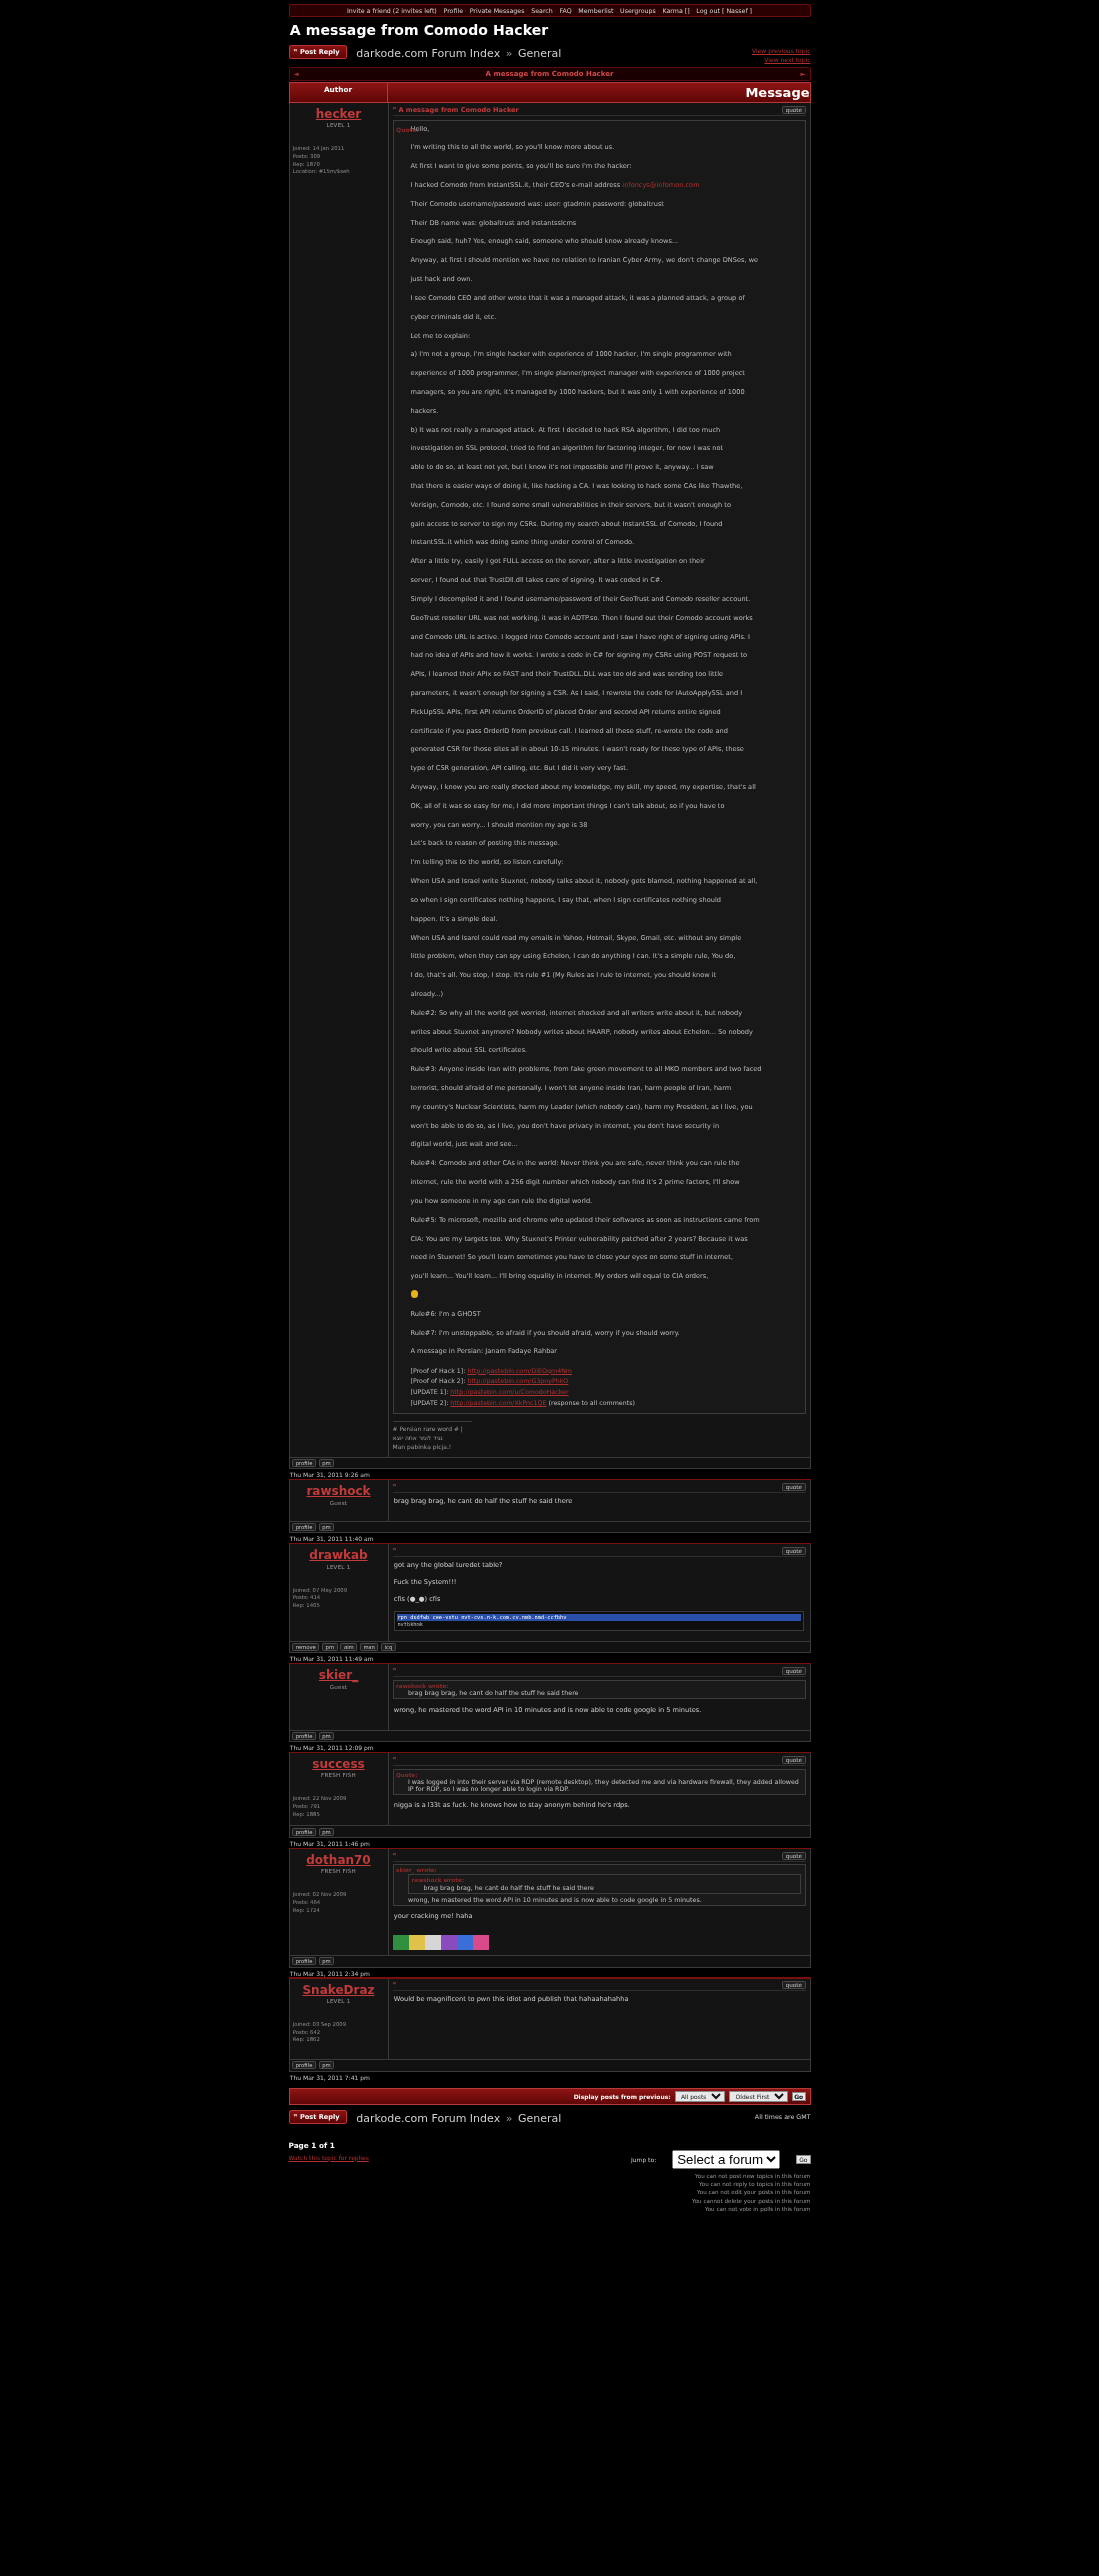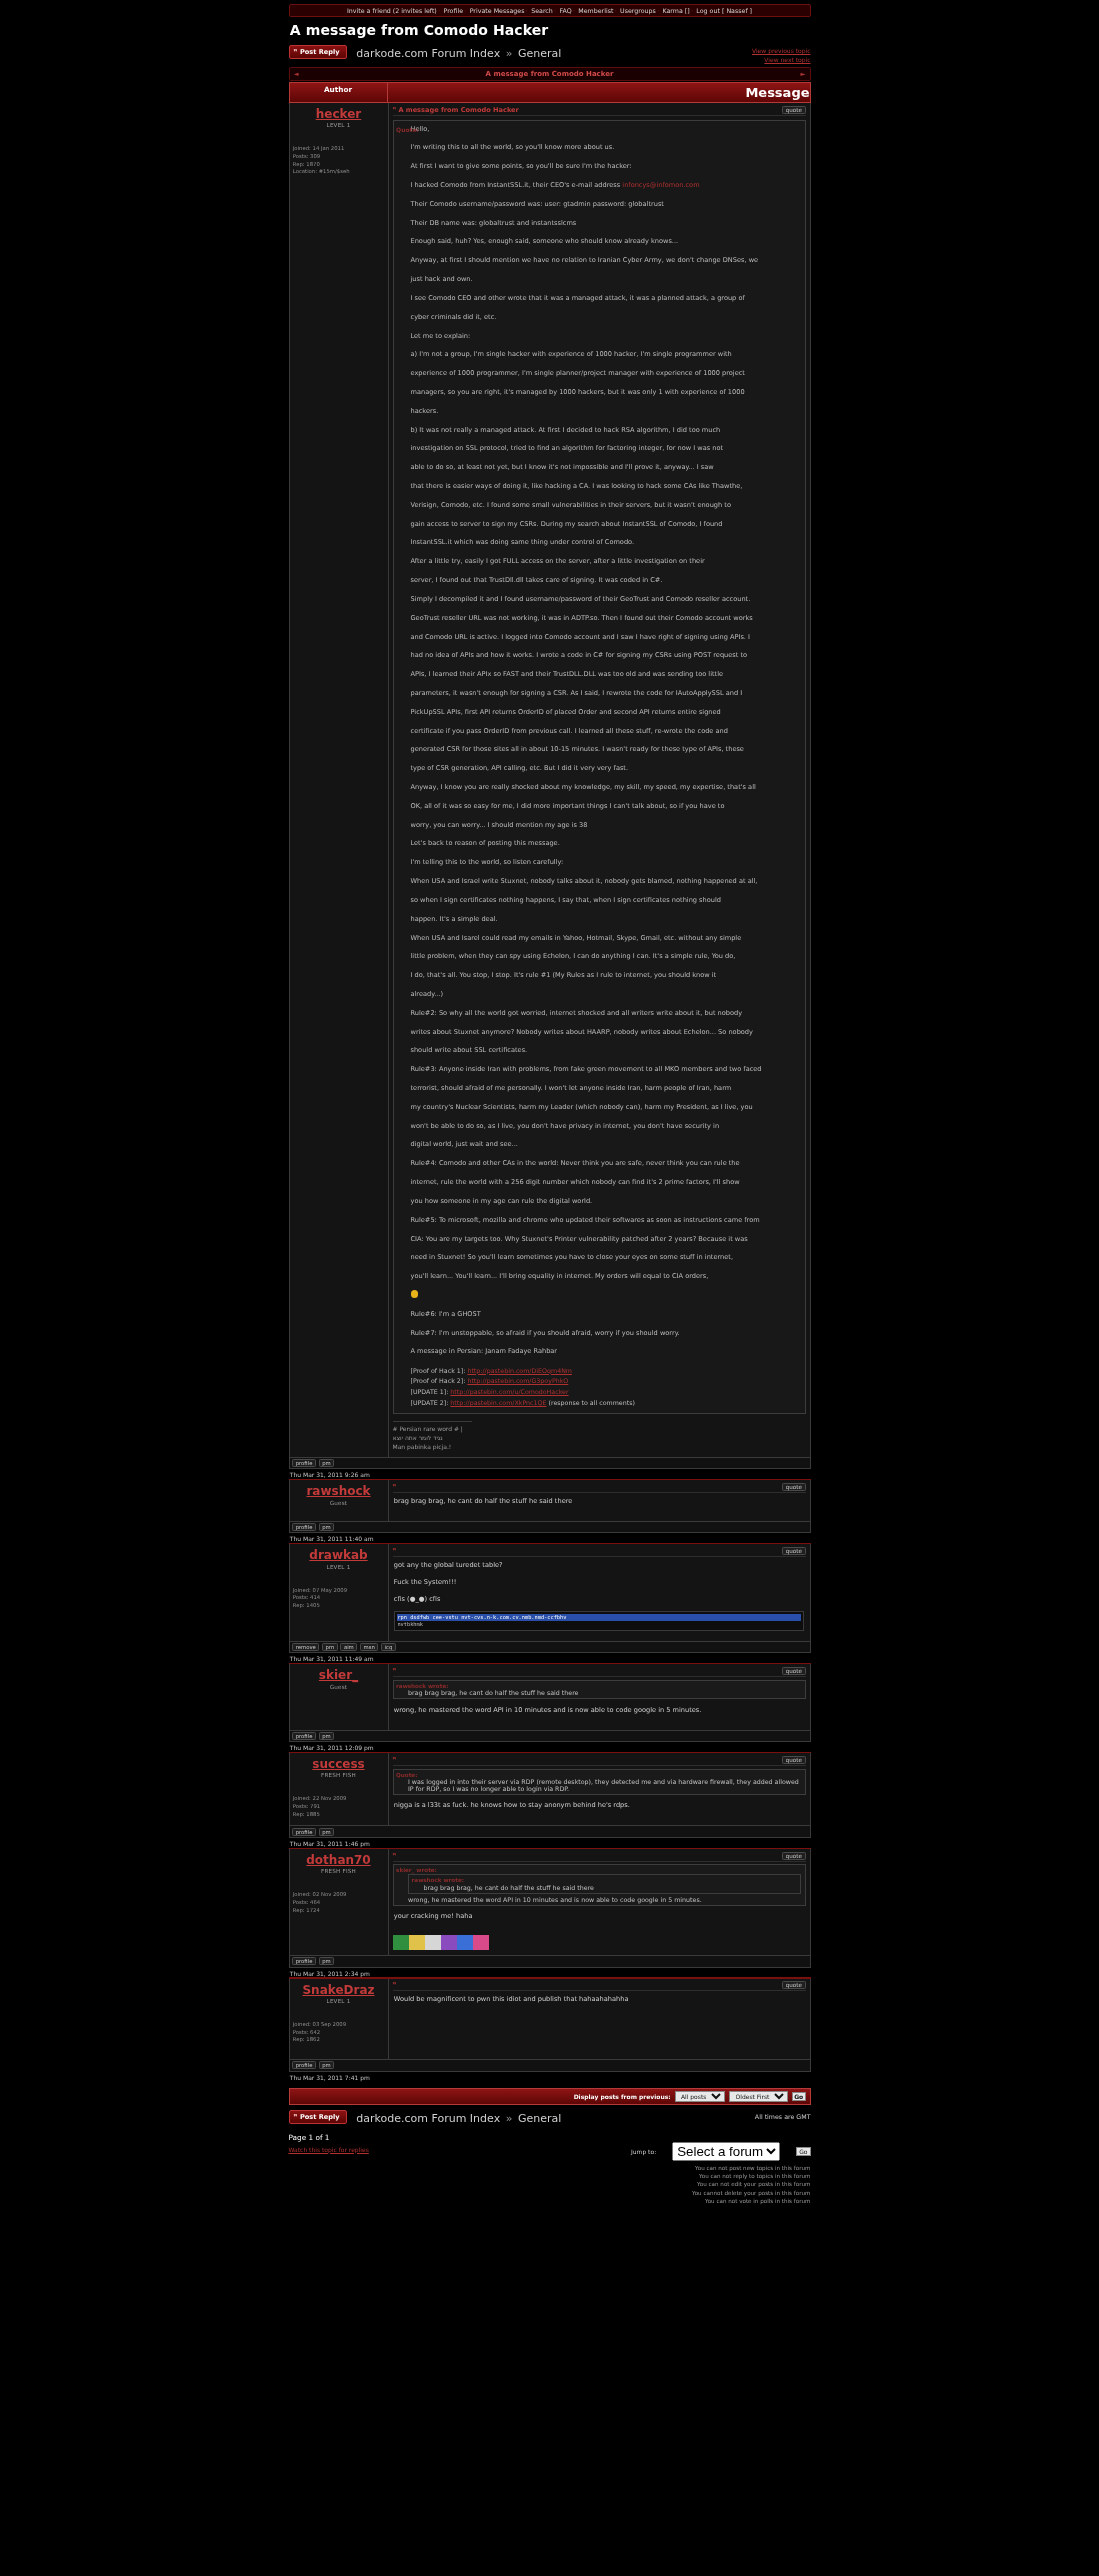--- a/index.html
+++ b/index.html
@@ -185,21 +185,21 @@
     color:#fff; font-size:6px; font-weight:bold;
     padding:2px 4px; text-align:right;
     display:flex; align-items:center; justify-content:flex-end; gap:4px;
   }
   .displaybar select, .displaybar .gobtn {
     font-size:6px; font-family:"DejaVu Sans", sans-serif;
     background:#e8e8e8; color:#111; border:0.7px solid #888; padding:0 1.3px;
   }
   .bottomrow { display:flex; align-items:center; justify-content:space-between; margin-top:4px; }
   .bottomrow .gmt { color:#cfcfcf; font-size:6.3px; }
-  .pageinfo { color:#fff; font-size:7.3px; font-weight:normal; margin-top:8px; }
+  .pageinfo { color:#fff; font-size:7.3px; font-weight:bold; margin-top:16px; }
   .watchlink { color:#b03030; font-size:6px; text-decoration:underline; display:block; margin-top:4px; }
 
   .jumpbox { display:flex; align-items:center; justify-content:flex-end; gap:16px; margin-top:-10.6px; }
   .jumpbox .lbl { color:#cfcfcf; font-size:6px; }
   .perm { text-align:right; color:#9a9a9a; font-size:5.6px; line-height:1.5; margin-top:2.6px; }
 </style>
 </head>
 <body>
 
 <div class="page">

